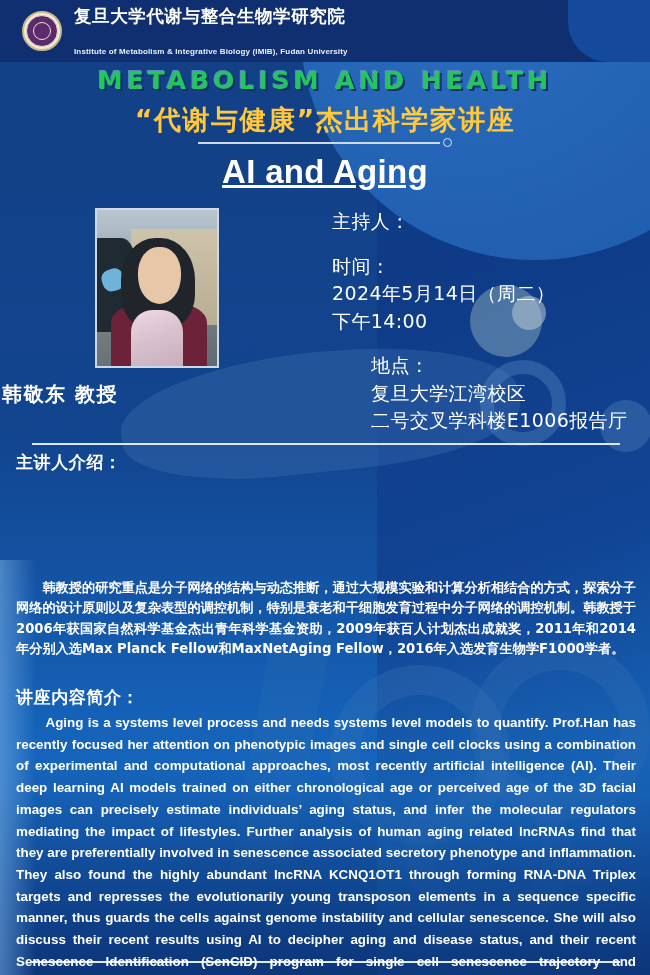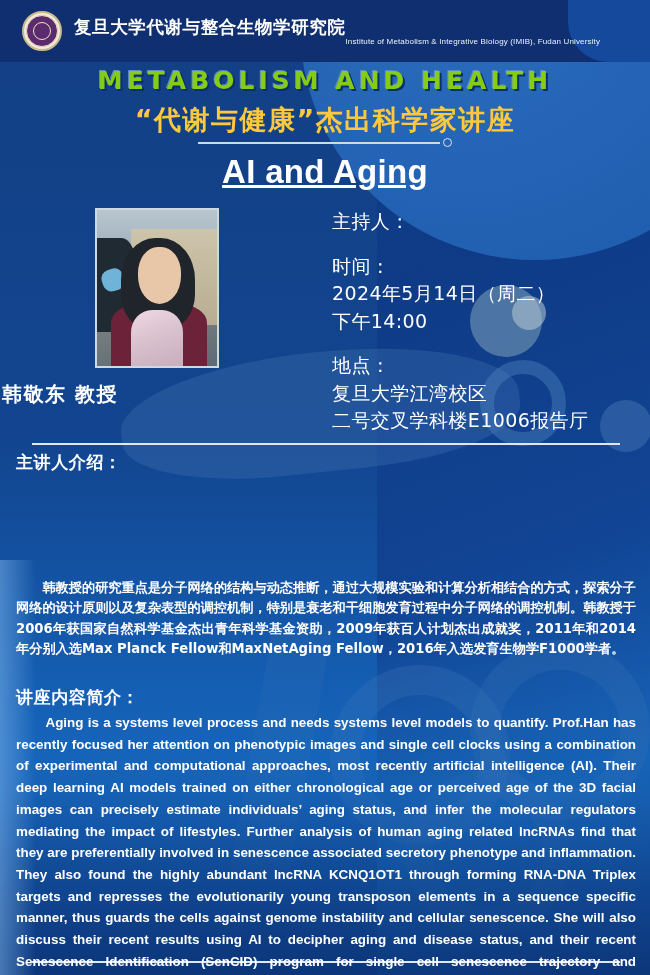--- a/index.html
+++ b/index.html
@@ -130,38 +130,38 @@
     background: #5b2b6e;
     border: 1.5px solid #e8dcc0;
     box-sizing: border-box;
   }
   .crest-core {
     position: absolute; inset: 11px;
     border-radius: 50%;
     border: 1.5px solid #f0e3c6;
     box-sizing: border-box;
   }
-  .org-names { display: flex; justify-content: center; }
+  .org-names { display: flex; flex-direction: column; justify-content: center; }
   .org-cn {
     font-size: 17.5px; font-weight: bold; letter-spacing: .6px;
     line-height: 1.15; color: #ffffff;
     font-family: "DejaVu Sans", "Liberation Sans", sans-serif;
   }
   .org-en {
     font-size: 8px; letter-spacing: .15px; margin-top: 20px;
-    color: #eaf1fb; font-weight: normal;
+    color: #eaf1fb; font-weight: bold;
   }
 
   
   .title-en {
     position: absolute; top: 66px; left: 0; width: 100%;
     text-align: center;
     font-size: 25px; font-weight: bold;
     letter-spacing: 4px;
-    color: #84cc16;
+    color: #22c55e;
     text-shadow: 2px 2px 0 #0c2f6e, -1px -1px 0 #5b89c7;
     font-family: "DejaVu Sans", "Liberation Sans", sans-serif;
   }
   .title-cn {
     position: absolute; top: 102px; left: 0; width: 100%;
     text-align: center;
     font-size: 27px; font-weight: bold;
     letter-spacing: 1.5px;
     color: #ffc83d;
     font-family: "DejaVu Sans", "Liberation Sans", sans-serif;
@@ -220,21 +220,21 @@
   }
 
   
   .info {
     position: absolute; left: 332px; top: 208px; width: 308px;
     font-size: 19px; line-height: 1.45;
     letter-spacing: .4px;
     font-family: "DejaVu Sans", "Liberation Sans", sans-serif;
   }
   .info .group { margin-bottom: 17px; }
-  .info .group:last-child { margin-bottom: 0; }
+  .info .group:last-child { margin-bottom: 0; margin-left: 39px; }
   .info .line { white-space: nowrap; }
 
   
   .rule {
     position: absolute; height: 2px; background: #dfe7f1;
   }
   .rule-1 { left: 32px; top: 443px; width: 588px; }
   .rule-2 { left: 32px; bottom: 12px; width: 588px; }
 
   

